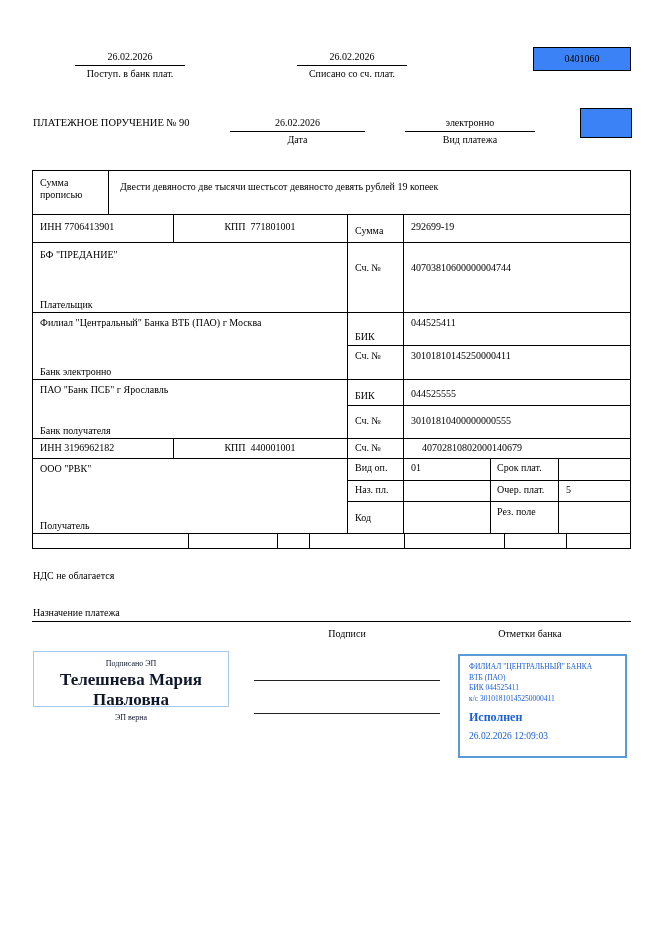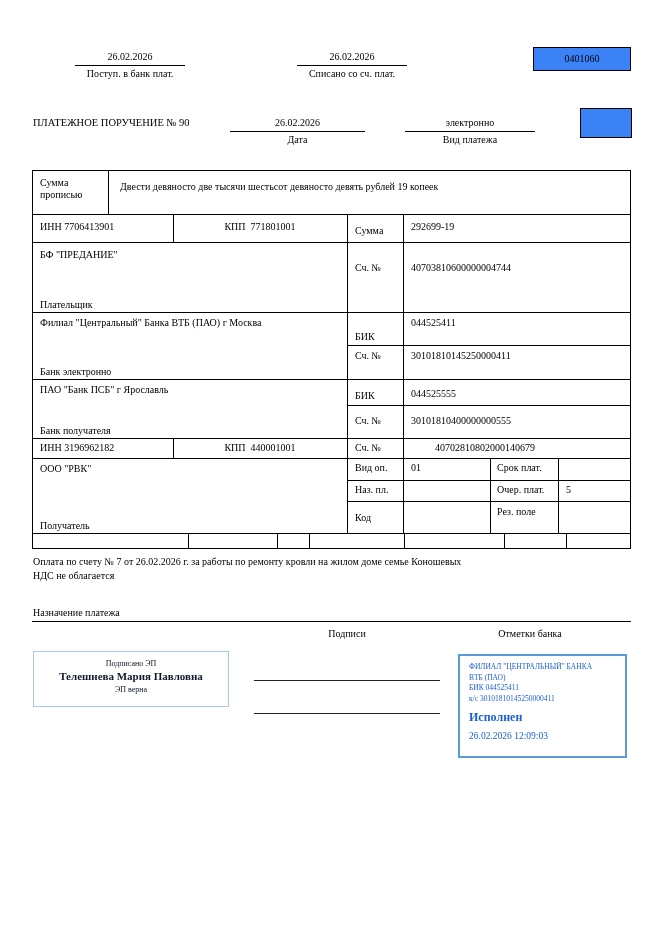--- a/index.html
+++ b/index.html
@@ -10,21 +10,21 @@
   .pre{white-space:pre;}
   .wrap{white-space:normal;}
   .hl{position:absolute;height:1px;background:#000;}
   .vl{position:absolute;width:1px;background:#000;}
   .box{position:absolute;border:1px solid #000;background:#3b82f6;}
   .sigline{position:absolute;height:1px;background:#222;}
   
   #sig-stamp{position:absolute;left:33px;top:651px;width:194px;height:54px;
              border:1px solid #a9c7ef;color:#0f172a;text-align:center;}
   #sig-stamp .s1{font-size:8px;margin-top:7px;}
-  #sig-stamp .s2{font-size:11px;font-weight:bold;margin-top:2px;}
+  #sig-stamp .s2{font-size:17px;font-weight:bold;margin-top:2px;}
   #sig-stamp .s3{font-size:8px;margin-top:3px;}
   #bank-stamp{position:absolute;left:458px;top:654px;width:156px;height:88px;
               border:2px solid #5b9bd5;color:#1b5ed6;padding:6px 0 6px 9px;}
   #bank-stamp .b{font-size:7.5px;line-height:1.4;}
   #bank-stamp .st{font-size:12px;font-weight:bold;margin-top:6px;}
   #bank-stamp .dt{font-size:9.5px;margin-top:6px;}
 </style>
 </head>
 <body>
 
@@ -106,37 +106,36 @@
   <div class="t" style="left:40px;top:384px;">ПАО "Банк ПСБ" г Ярославль</div>
   <div class="t" style="left:40px;top:425px;">Банк получателя</div>
   <div class="t" style="left:355px;top:390px;">БИК</div>
   <div class="t" style="left:411px;top:388px;">044525555</div>
   <div class="t" style="left:355px;top:415px;">Сч. №</div>
   <div class="t" style="left:411px;top:415px;">30101810400000000555</div>
 
   <div class="t" style="left:40px;top:442px;">ИНН 3196962182</div>
   <div class="t ctr pre" style="left:173px;top:442px;width:174px;">КПП  440001001</div>
   <div class="t" style="left:355px;top:442px;">Сч. №</div>
-  <div class="t" style="left:435px;top:442px;text-align:center;">40702810802000140679</div>
+  <div class="t" style="left:422px;top:442px;text-align:center;">40702810802000140679</div>
 
   <div class="t" style="left:40px;top:463px;">ООО "РВК"</div>
   <div class="t" style="left:40px;top:520px;">Получатель</div>
   <div class="t" style="left:355px;top:462px;">Вид оп.</div>
   <div class="t" style="left:411px;top:462px;">01</div>
   <div class="t" style="left:497px;top:462px;">Срок плат.</div>
   <div class="t" style="left:566px;top:462px;"></div>
   <div class="t" style="left:355px;top:484px;">Наз. пл.</div>
   <div class="t" style="left:411px;top:484px;"></div>
   <div class="t" style="left:497px;top:484px;">Очер. плат.</div>
   <div class="t" style="left:566px;top:484px;">5</div>
   <div class="t" style="left:355px;top:512px;">Код</div>
   <div class="t" style="left:411px;top:512px;"></div>
   <div class="t" style="left:497px;top:506px;">Рез. поле</div>
 
-  <div class="t" style="left:33px;top:556px;">Оплата по счету № 7 от 26.02.2026 г. за работы по ремонту кровли на жилом доме семье Коношевых</div>
   <div class="t" style="left:33px;top:570px;">НДС не облагается</div>
   <div class="t" style="left:33px;top:607px;">Назначение платежа</div>
   <div class="hl" style="left:32px;top:621px;width:599px;"></div>
 
   <div class="t ctr" style="left:254px;top:628px;width:186px;">Подписи</div>
   <div class="t ctr" style="left:430px;top:628px;width:200px;">Отметки банка</div>
 
   <div id="sig-stamp">
     <div class="s1">Подписано ЭП</div>
     <div class="s2">Телешнева Мария Павловна</div>

